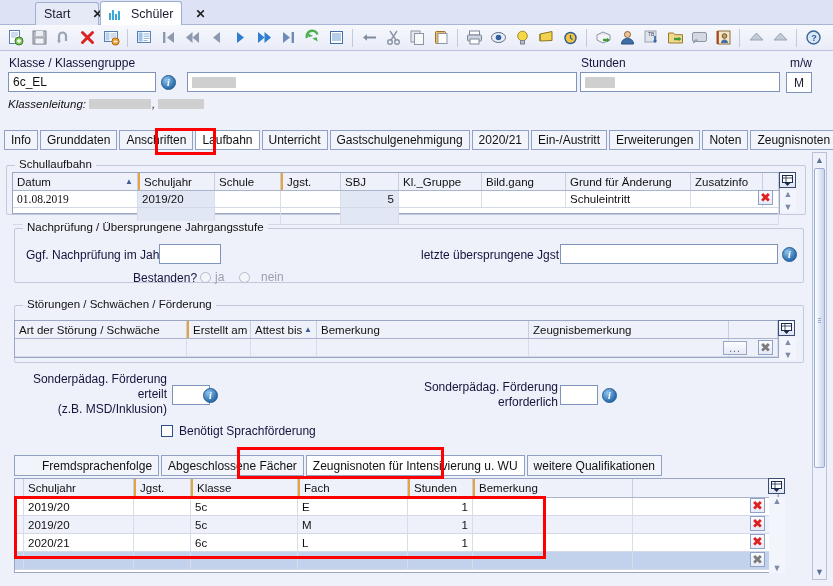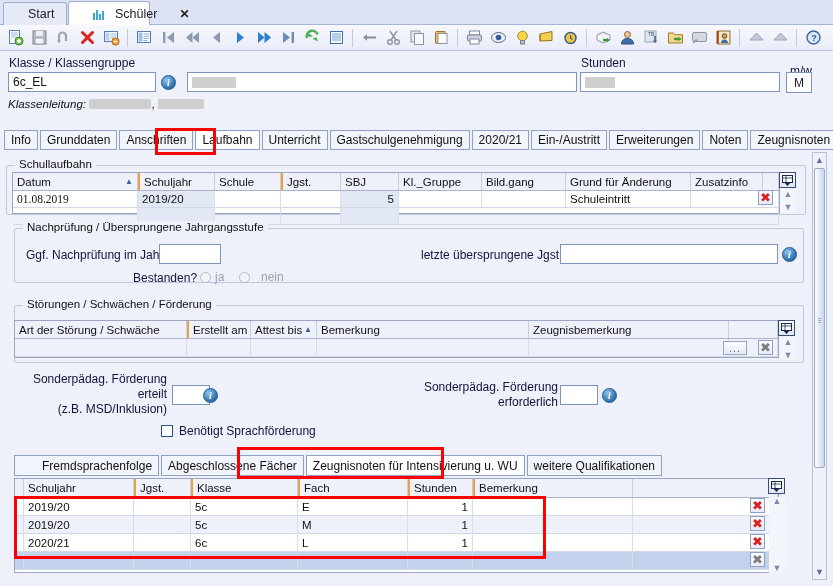--- a/index.html
+++ b/index.html
@@ -16,27 +16,28 @@
 
   
   .tabstrip {
     position: absolute; left: 0; top: 0; width: 833px; height: 25px;
     background: #dde3f4;
     border-bottom: 1px solid #a7b4d4;
   }
   .wtab {
     position: absolute; top: 2px; height: 23px;
     display: flex; align-items: center; gap: 22px;
-    padding: 0 24px;
+    padding: 0 8px;
     background: #e6eaf7;
     border: 1px solid #9fb0cf;
     border-bottom: none;
     border-radius: 3px 3px 0 0;
     font-size: 12.5px;
     cursor: default;
+    margin-left: 32px;
   }
   .wtab.active { background: #ffffff; top: 1px; height: 24px; }
   .wtab .closex { font-size: 12px; color: #222; font-weight: bold; }
   .wtab .ticon { display:inline-block; width: 14px; height: 12px; position: relative; }
   .wtab .ticon i {
     position:absolute; bottom:0; width:2px; background:#3aa8d8; display:block;
   }
 
   
   .toolbar {
@@ -403,21 +404,21 @@
     <div class="lbl" style="position:absolute;left:188px;top:4px;margin-top:24px;">Familienname</div>
     <div class="fld" style="position:absolute;left:187px;top:20px;width:390px;">
       <span class="redacted" style="width:44px;"></span>
     </div>
 
     <div class="lbl" style="position:absolute;left:581px;top:4px;">Stunden</div>
     <div class="fld" style="position:absolute;left:580px;top:20px;width:200px;">
       <span class="redacted" style="width:30px;"></span>
     </div>
 
-    <div class="lbl" style="position:absolute;left:790px;top:12px;text-align:center;">m/w</div>
+    <div class="lbl" style="position:absolute;left:790px;top:4px;text-align:center;">m/w</div>
     <div class="mbtn" style="position:absolute;left:786px;top:20px;">M</div>
 
     <div class="italicline" style="position:absolute;left:8px;top:46px;display:flex;align-items:center;gap:3px;">
       <span>Klassenleitung:</span>
       <span class="redacted" style="width:62px;height:10px;"></span>
       <span style="margin-left:-2px;">,</span>
       <span class="redacted" style="width:46px;height:10px;"></span>
     </div>
   </div>
 

